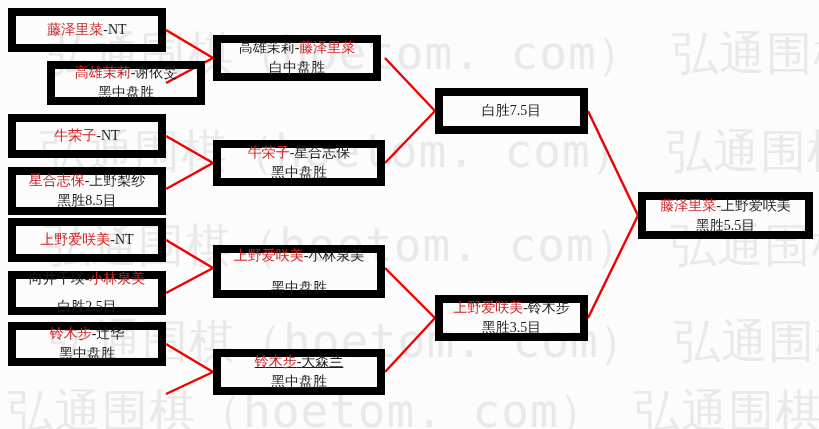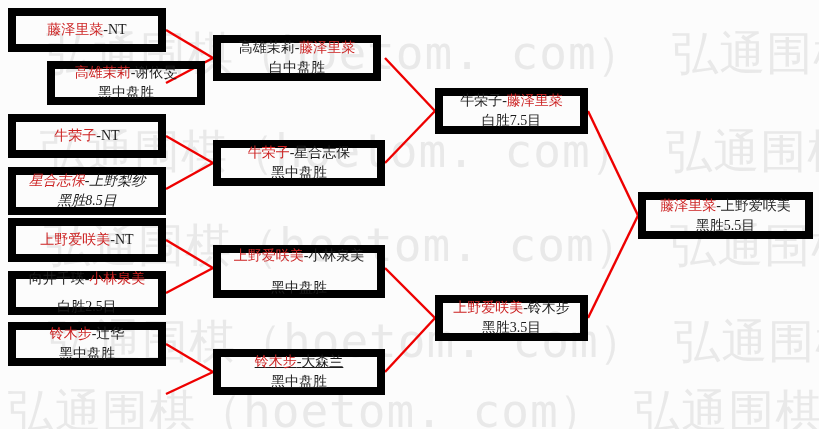--- a/index.html
+++ b/index.html
@@ -66,21 +66,21 @@
       <div class="match-box" style="left: 8px; top: 8px; width: 158px; height: 44px; border-color: rgb(0, 0, 0); color: rgb(28, 28, 28);">
         <span class="match-line"><span class="winner">藤泽里菜</span><span>-</span><span>NT</span></span>
       </div>
       <div class="match-box" style="left: 8px; top: 61px; width: 158px; height: 44px; border-color: rgb(0, 0, 0); color: rgb(28, 28, 28); margin-left: 39px;">
         <span class="match-line"><span class="winner">高雄茉莉</span><span>-</span><span>谢依旻</span></span>
         <span class="match-line">黑中盘胜</span>
       </div>
       <div class="match-box" style="left: 8px; top: 114px; width: 158px; height: 44px; border-color: rgb(0, 0, 0); color: rgb(28, 28, 28);">
         <span class="match-line"><span class="winner">牛荣子</span><span>-</span><span>NT</span></span>
       </div>
-      <div class="match-box" style="left: 8px; top: 167px; width: 158px; height: 48px; border-color: rgb(0, 0, 0); color: rgb(28, 28, 28); font-style: italic;">
+      <div class="match-box" style="left: 8px; top: 167px; width: 158px; height: 48px; border-color: rgb(0, 0, 0); color: rgb(28, 28, 28);">
         <span class="match-line"><span class="winner">星合志保</span><span>-</span><span>上野梨纱</span></span>
         <span class="match-line">黑胜8.5目</span>
       </div>
       <div class="match-box" style="left: 8px; top: 218px; width: 158px; height: 44px; border-color: rgb(0, 0, 0); color: rgb(28, 28, 28);">
         <span class="match-line"><span class="winner">上野爱咲美</span><span>-</span><span>NT</span></span>
       </div>
       <div class="match-box" style="left: 8px; top: 271px; width: 158px; height: 44px; border-color: rgb(0, 0, 0); color: rgb(28, 28, 28); gap: 8px;">
         <span class="match-line"><span>向井千瑛</span><span>-</span><span class="winner">小林泉美</span></span>
         <span class="match-line">白胜2.5目</span>
       </div>
@@ -98,21 +98,20 @@
       </div>
       <div class="match-box" style="left: 213px; top: 245px; width: 172px; height: 53px; border-color: rgb(0, 0, 0); color: rgb(28, 28, 28); gap: 12px;">
         <span class="match-line"><span class="winner">上野爱咲美</span><span>-</span><span>小林泉美</span></span>
         <span class="match-line">黑中盘胜</span>
       </div>
       <div class="match-box" style="left: 213px; top: 349px; width: 172px; height: 46px; border-color: rgb(0, 0, 0); color: rgb(28, 28, 28); text-decoration: underline;">
         <span class="match-line"><span class="winner">铃木步</span><span>-</span><span>大森兰</span></span>
         <span class="match-line">黑中盘胜</span>
       </div>
       <div class="match-box" style="left: 435px; top: 88px; width: 153px; height: 46px; border-color: rgb(0, 0, 0); color: rgb(28, 28, 28);">
-        <span class="match-line"><span>牛荣子</span><span>-</span><span class="winner">藤泽里菜</span></span>
         <span class="match-line">白胜7.5目</span>
       </div>
       <div class="match-box" style="left: 435px; top: 295px; width: 153px; height: 46px; border-color: rgb(0, 0, 0); color: rgb(28, 28, 28);">
         <span class="match-line"><span class="winner">上野爱咲美</span><span>-</span><span>铃木步</span></span>
         <span class="match-line">黑胜3.5目</span>
       </div>
       <div class="match-box" style="left: 638px; top: 192px; width: 175px; height: 47px; border-color: rgb(0, 0, 0); color: rgb(28, 28, 28);">
         <span class="match-line"><span class="winner">藤泽里菜</span><span>-</span><span>上野爱咲美</span></span>
         <span class="match-line">黑胜5.5目</span>
       </div>

